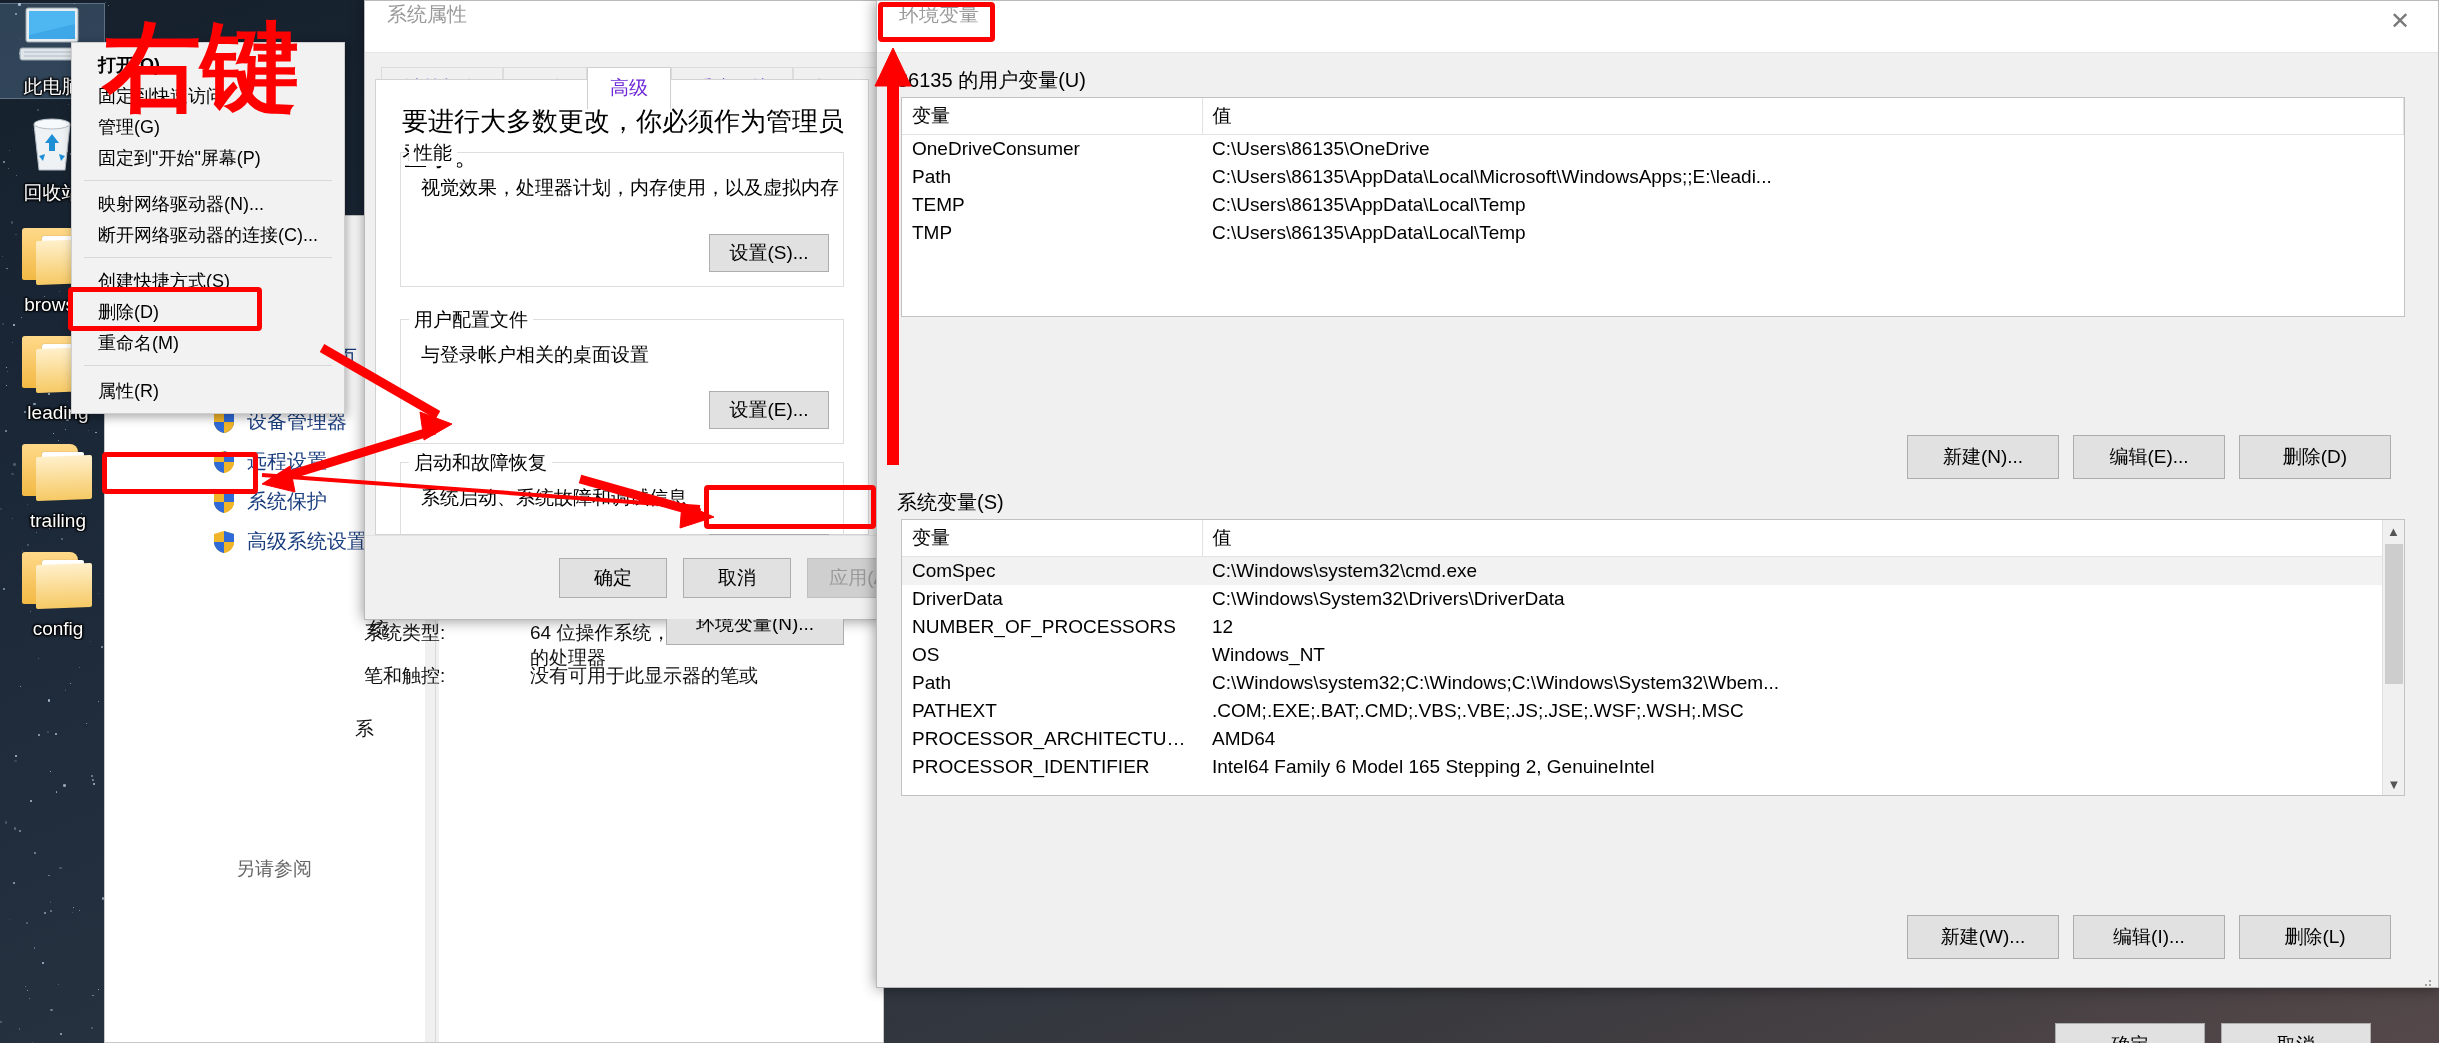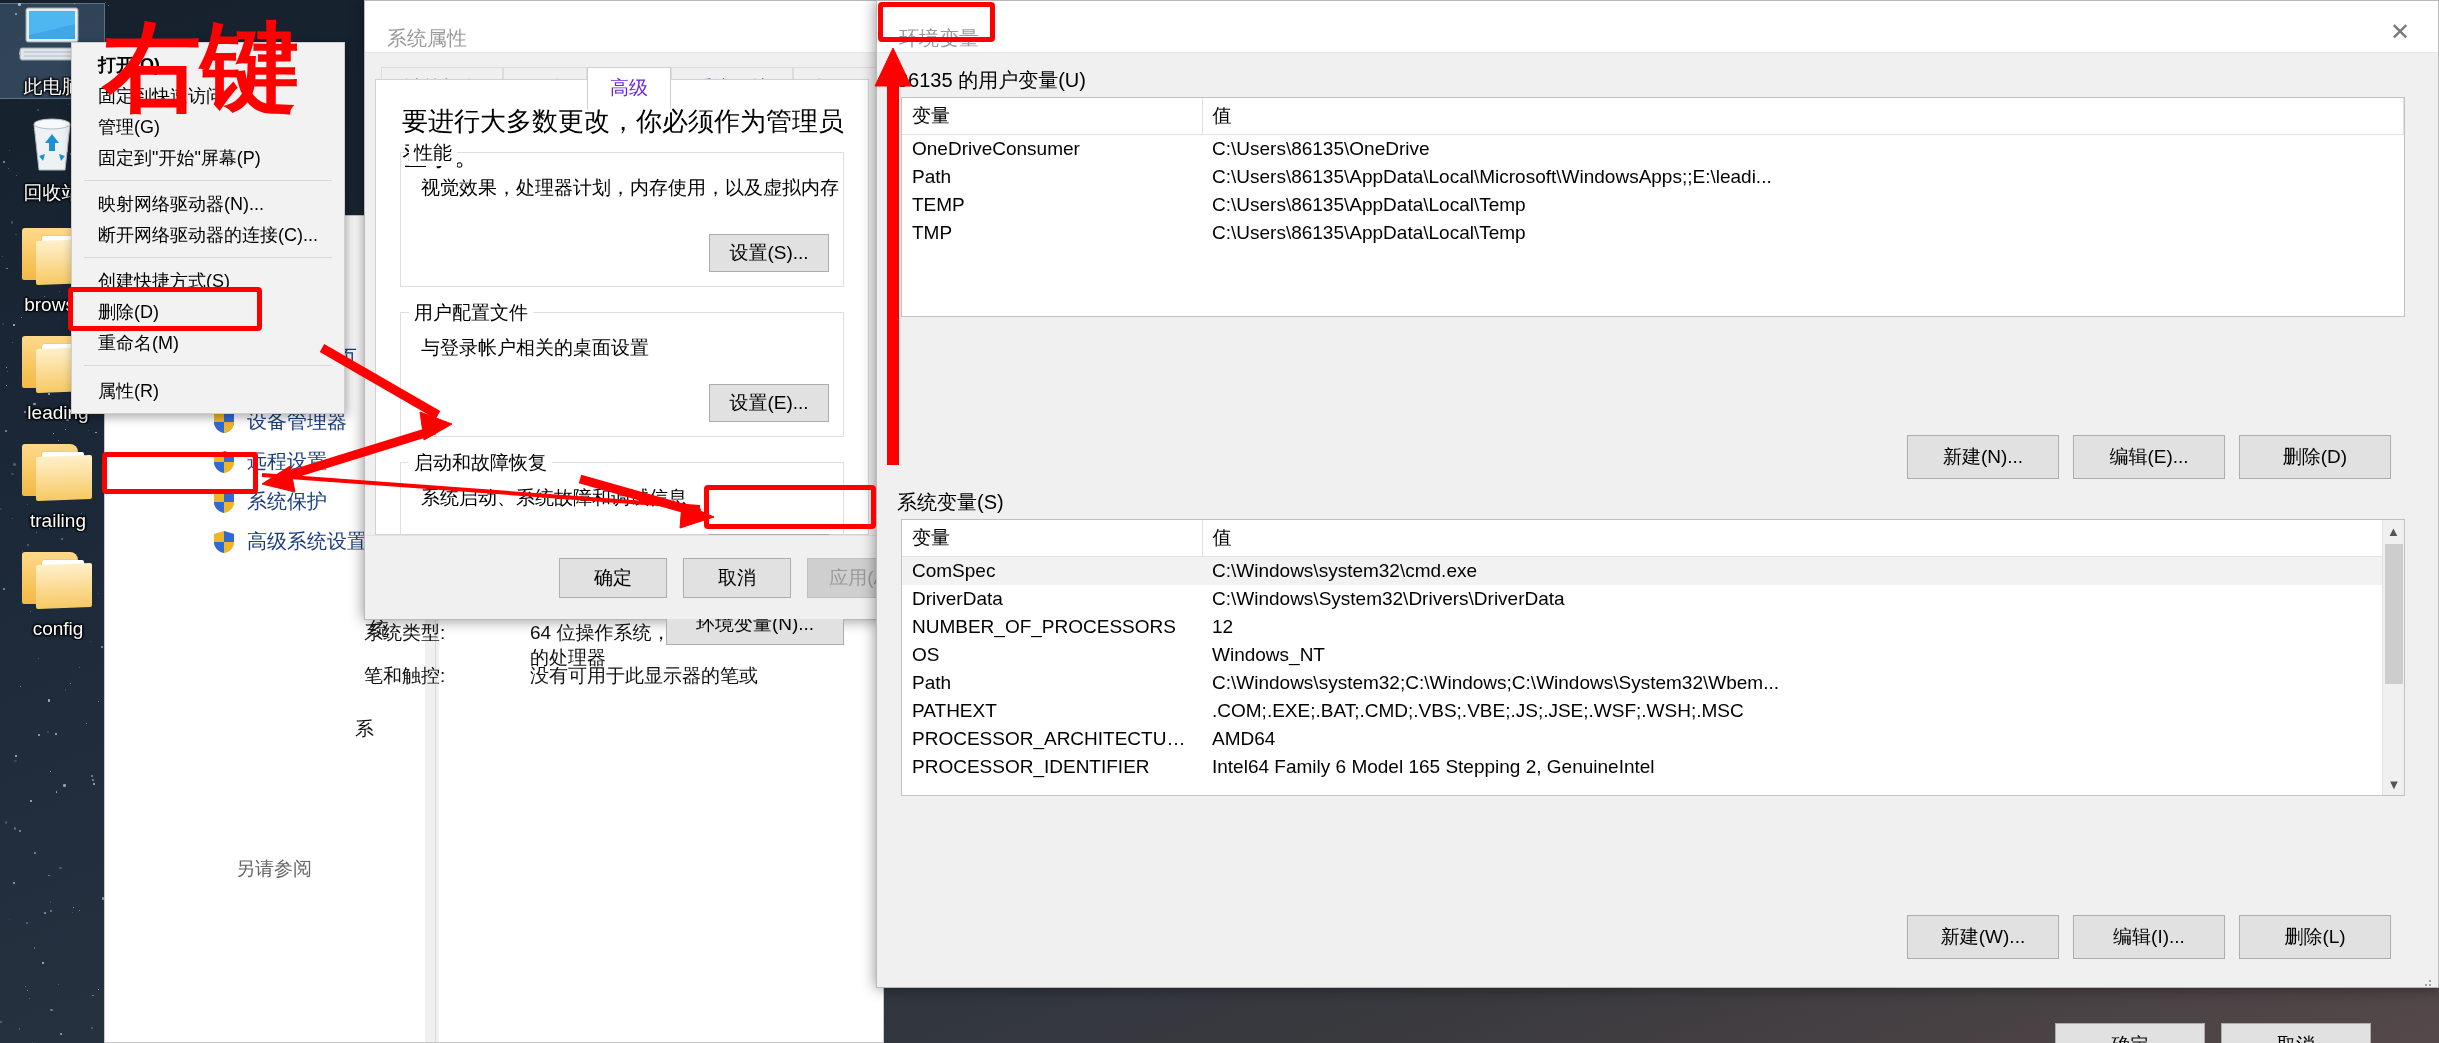--- a/index.html
+++ b/index.html
@@ -47,21 +47,21 @@
 
   
   .win {
     position:absolute; background:#f0f0f0;
     border:1px solid #b9b9b9;
     box-shadow: 0 0 14px rgba(0,0,0,.45);
     font-size:19px; color:#000;
   }
   .win-title {
     height:52px; background:#ffffff; border-bottom:1px solid #e6e6e6;
-    display:flex; align-items:flex-end; padding:0 10px 0 22px;
+    display:flex; align-items:flex-start; padding:0 10px 0 22px;
   }
   .win-title .t { color:#9a9a9a; font-size:20px; flex:1; }
   .close-x {
     width:56px; height:40px; display:flex; align-items:center; justify-content:center;
     color:#7a7a7a; font-size:24px; line-height:1;
   }
   .btn {
     background:#e1e1e1; border:1px solid #adadad; color:#000;
     font-size:19px; font-family:inherit;
     display:flex; align-items:center; justify-content:center;
@@ -561,21 +561,21 @@
 
   <div class="tabpanel">
     <div class="hint">要进行大多数更改，你必须作为管理员登录。</div>
 
     <div class="gbox" style="left:24px; right:24px; top:72px; height:135px;">
       <span class="legend">性能</span>
       <span class="desc">视觉效果，处理器计划，内存使用，以及虚拟内存</span>
       <div class="btn" style="position:absolute; right:14px; bottom:14px; width:120px; height:38px;">设置(S)...</div>
     </div>
 
-    <div class="gbox" style="left:24px; right:24px; top:232px; height:125px;">
+    <div class="gbox" style="left:24px; right:24px; top:239px; height:125px;">
       <span class="legend">用户配置文件</span>
       <span class="desc">与登录帐户相关的桌面设置</span>
       <div class="btn" style="position:absolute; right:14px; bottom:14px; width:120px; height:38px;">设置(E)...</div>
     </div>
 
     <div class="gbox" style="left:24px; right:24px; top:382px; height:125px;">
       <span class="legend">启动和故障恢复</span>
       <span class="desc">系统启动、系统故障和调试信息</span>
       <div class="btn" style="position:absolute; right:14px; bottom:14px; width:120px; height:38px;">设置(T)...</div>
     </div>

